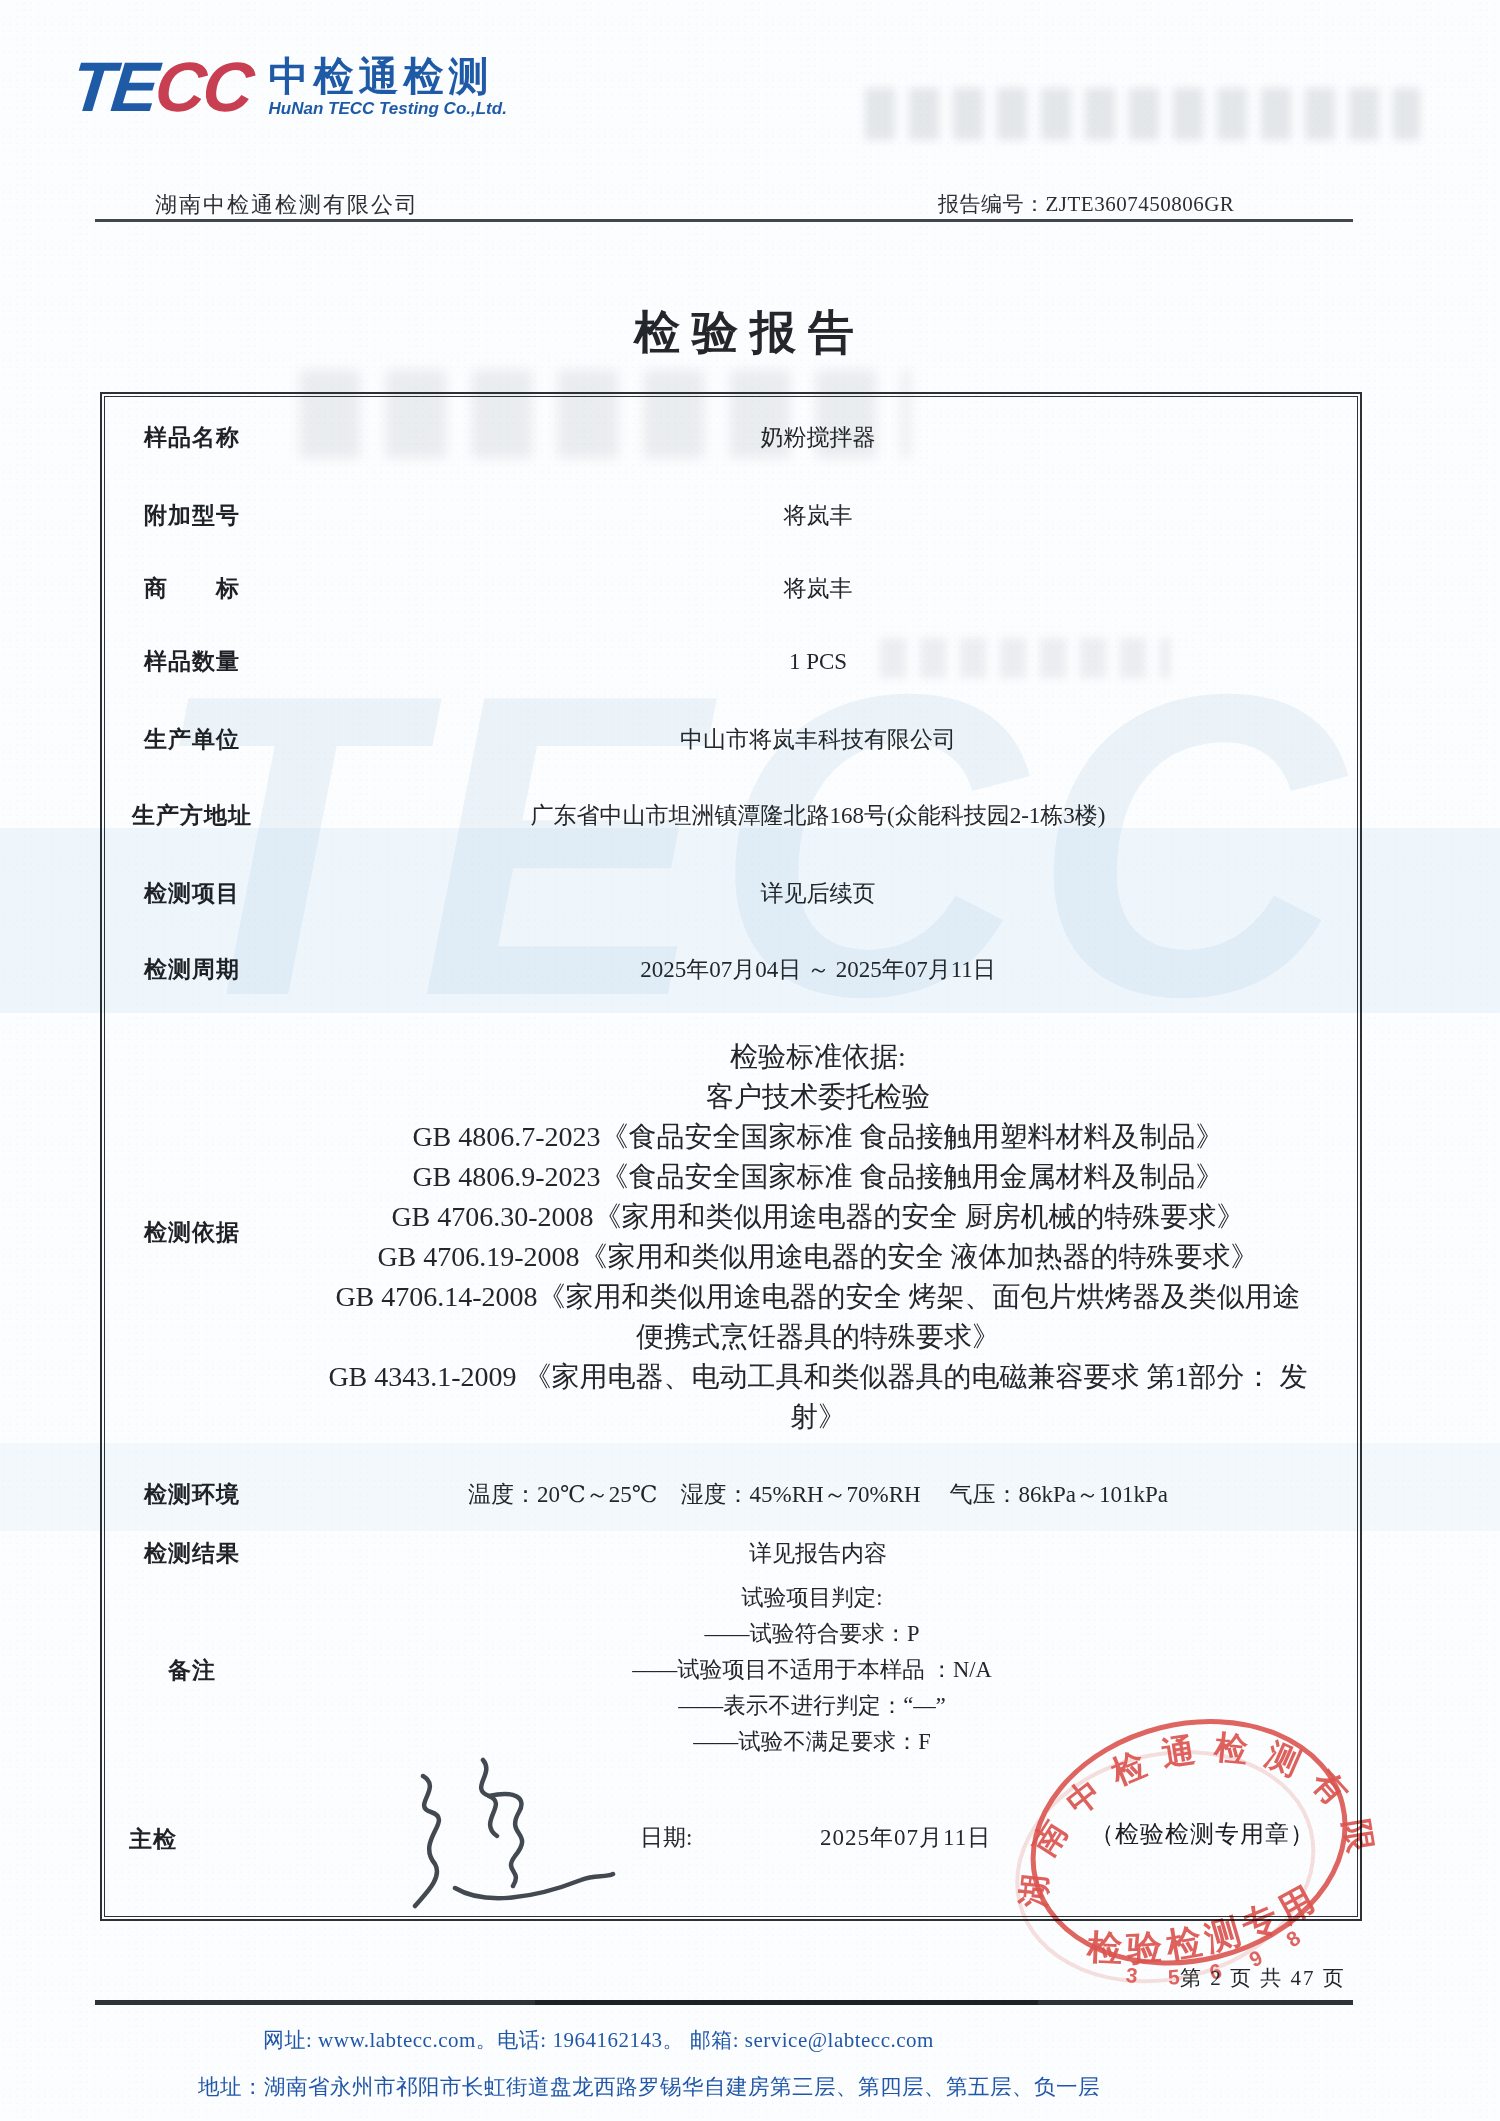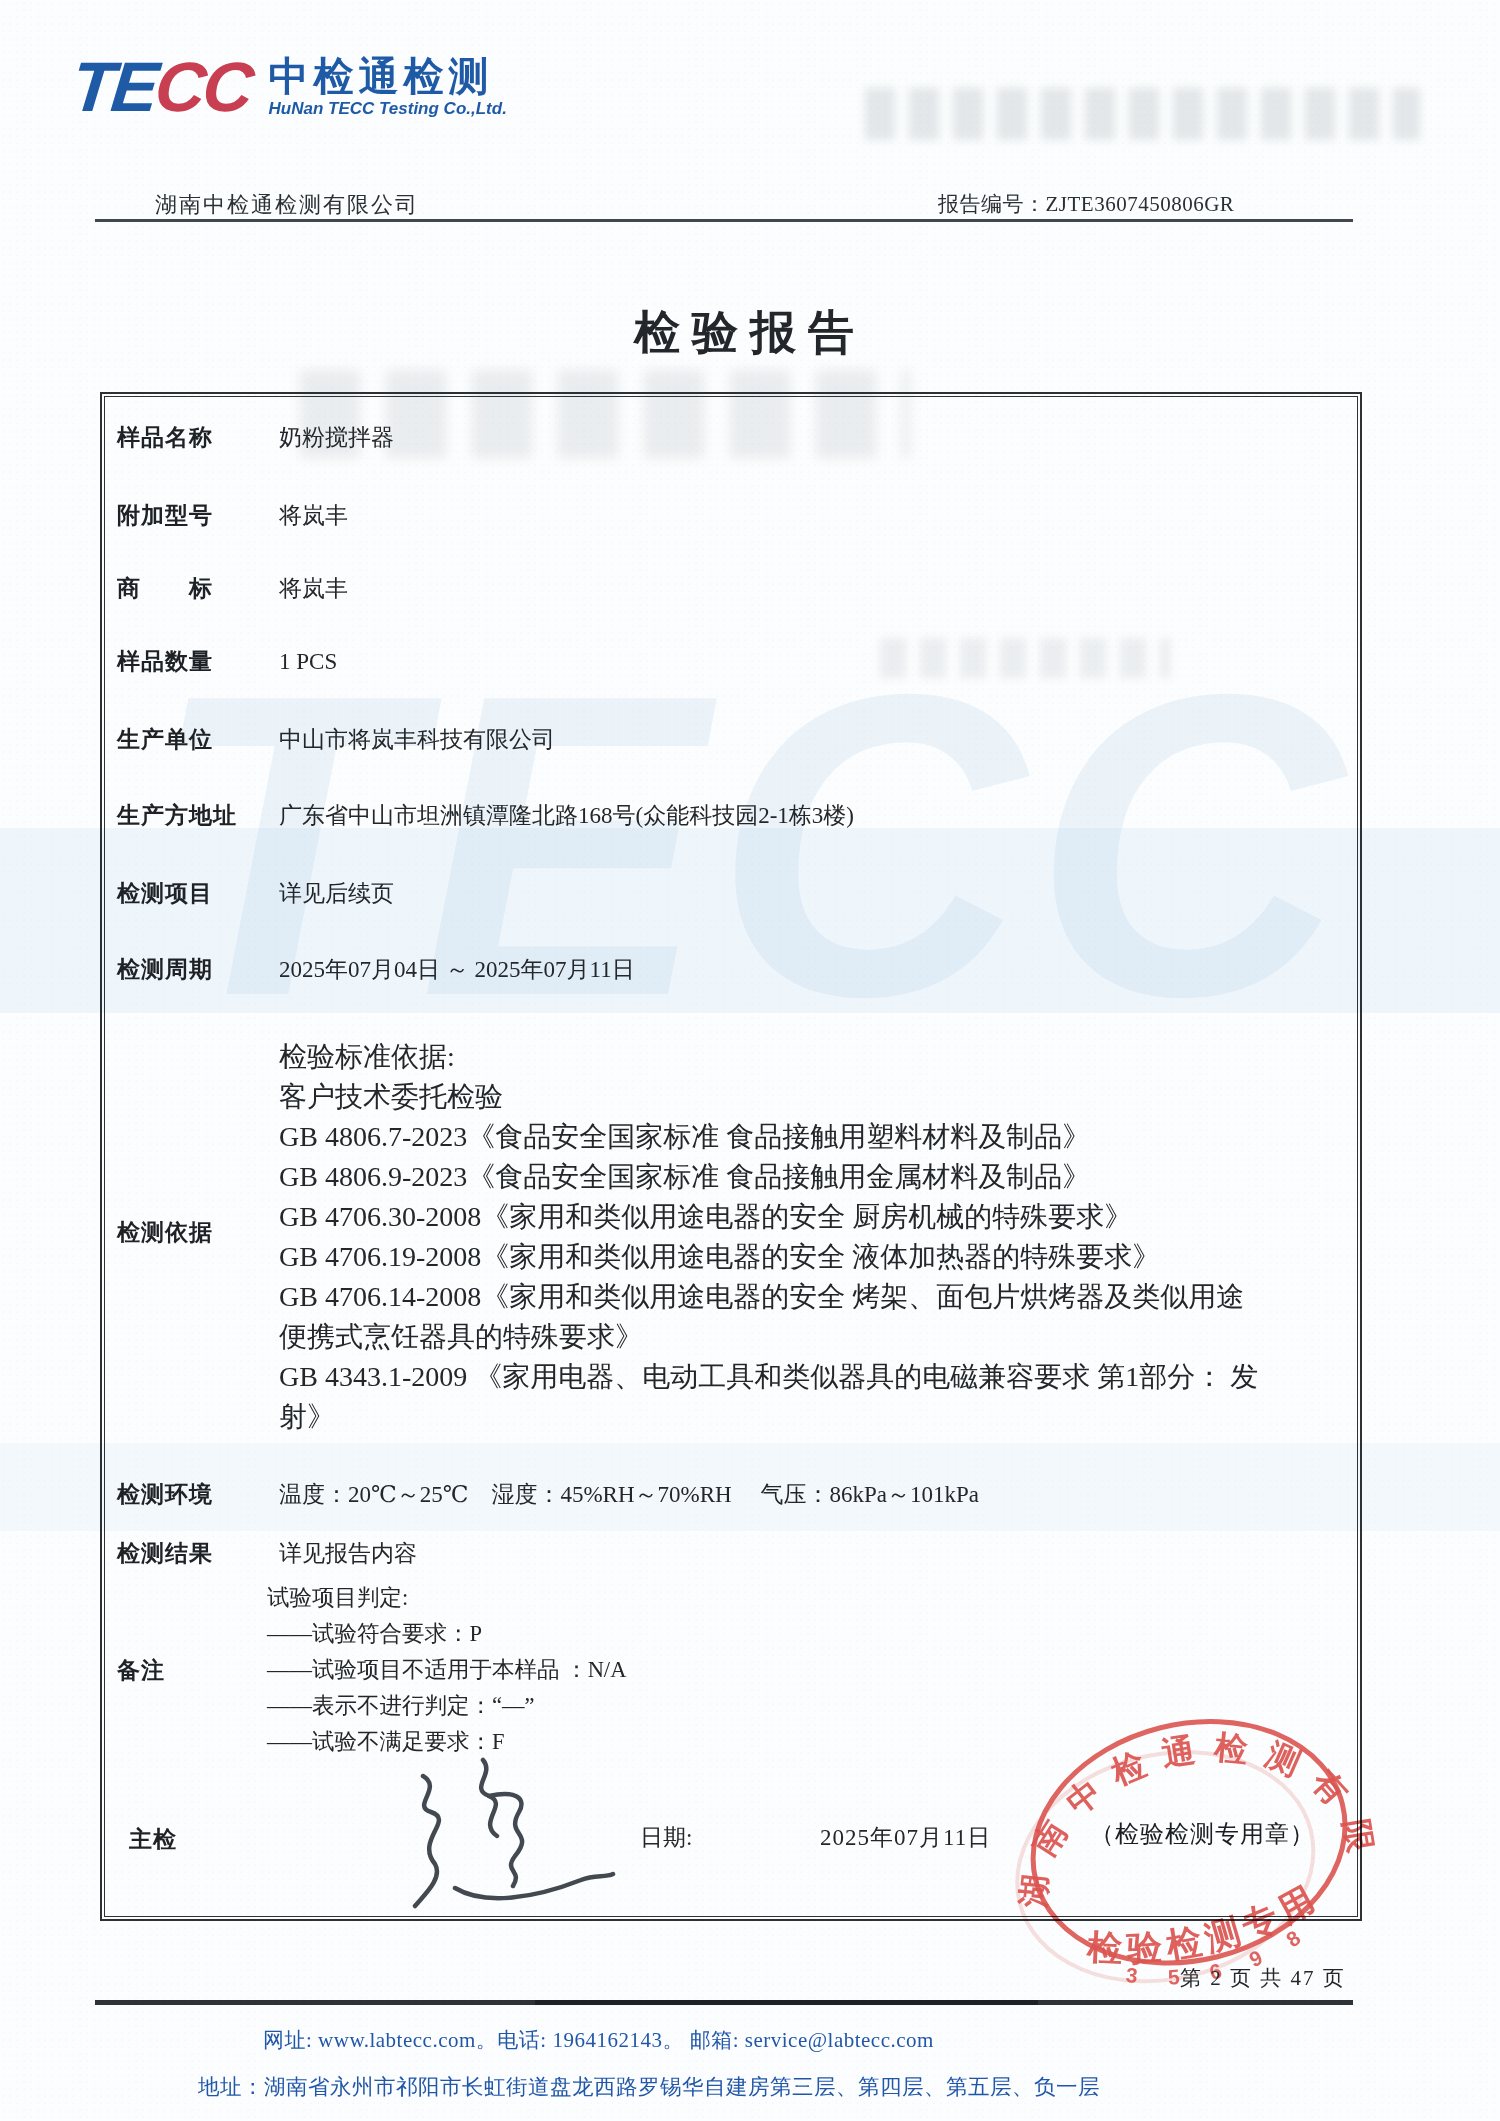--- a/index.html
+++ b/index.html
@@ -53,21 +53,21 @@
   
   .doc-title{
     position:absolute;left:0;top:302px;width:100%;text-align:center;
     font-size:46px;font-weight:bold;letter-spacing:12px;color:#23272b;
   }
   
   .report-table{
     position:absolute;left:100px;top:392px;width:1262px;
     border:2px solid #2c3136;padding:2px;box-sizing:border-box;
   }
-  .report-inner{border:1px solid #2c3136;}
+  .report-inner{border:1px solid #2c3136;text-align:center;}
   .trow{display:flex;align-items:center;}
   .tlabel{
     width:150px;flex:0 0 150px;padding-left:12px;box-sizing:content-box;
     font-family:"Liberation Sans","DejaVu Sans",sans-serif;
     font-weight:bold;font-size:23px;color:#1e2226;letter-spacing:1px;white-space:nowrap;
   }
   .tvalue{flex:1;padding-left:0;margin-left:12px;font-size:23px;color:#23272b;}
   .row-basis{display:flex;align-items:center;height:455px;}
   .basis-content{flex:1;margin-left:12px;padding-top:8px;}
   .basis-line{font-size:28px;line-height:40px;color:#23272b;}

